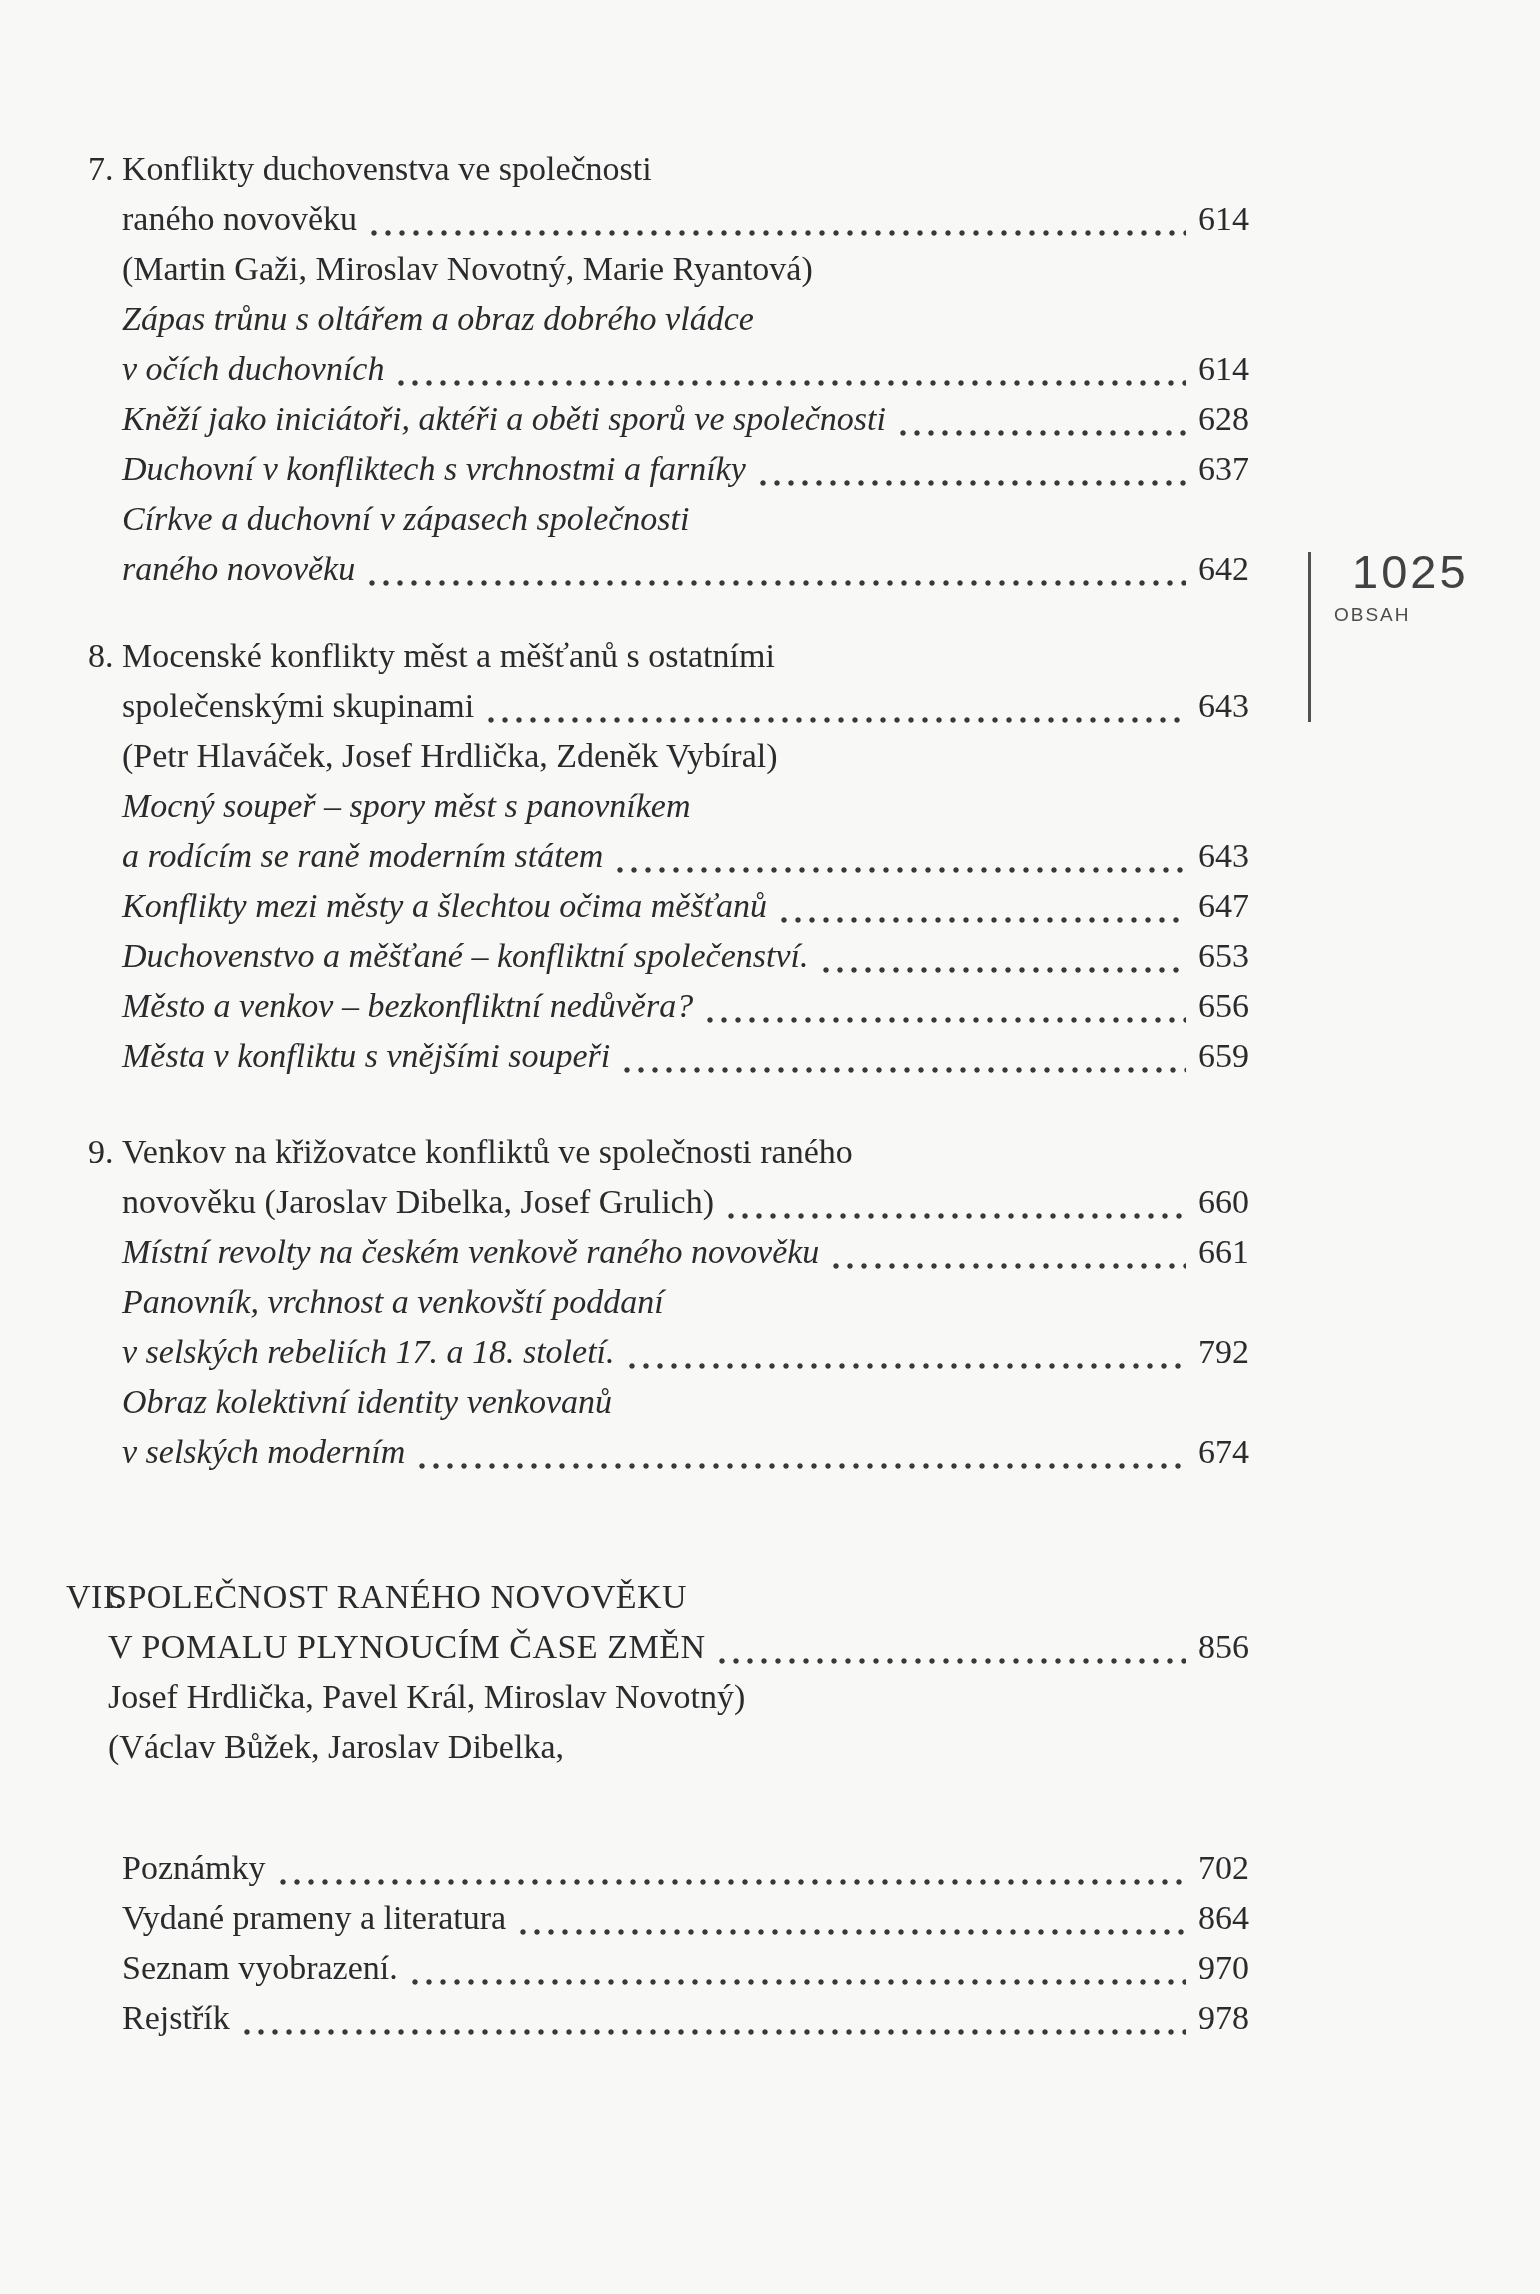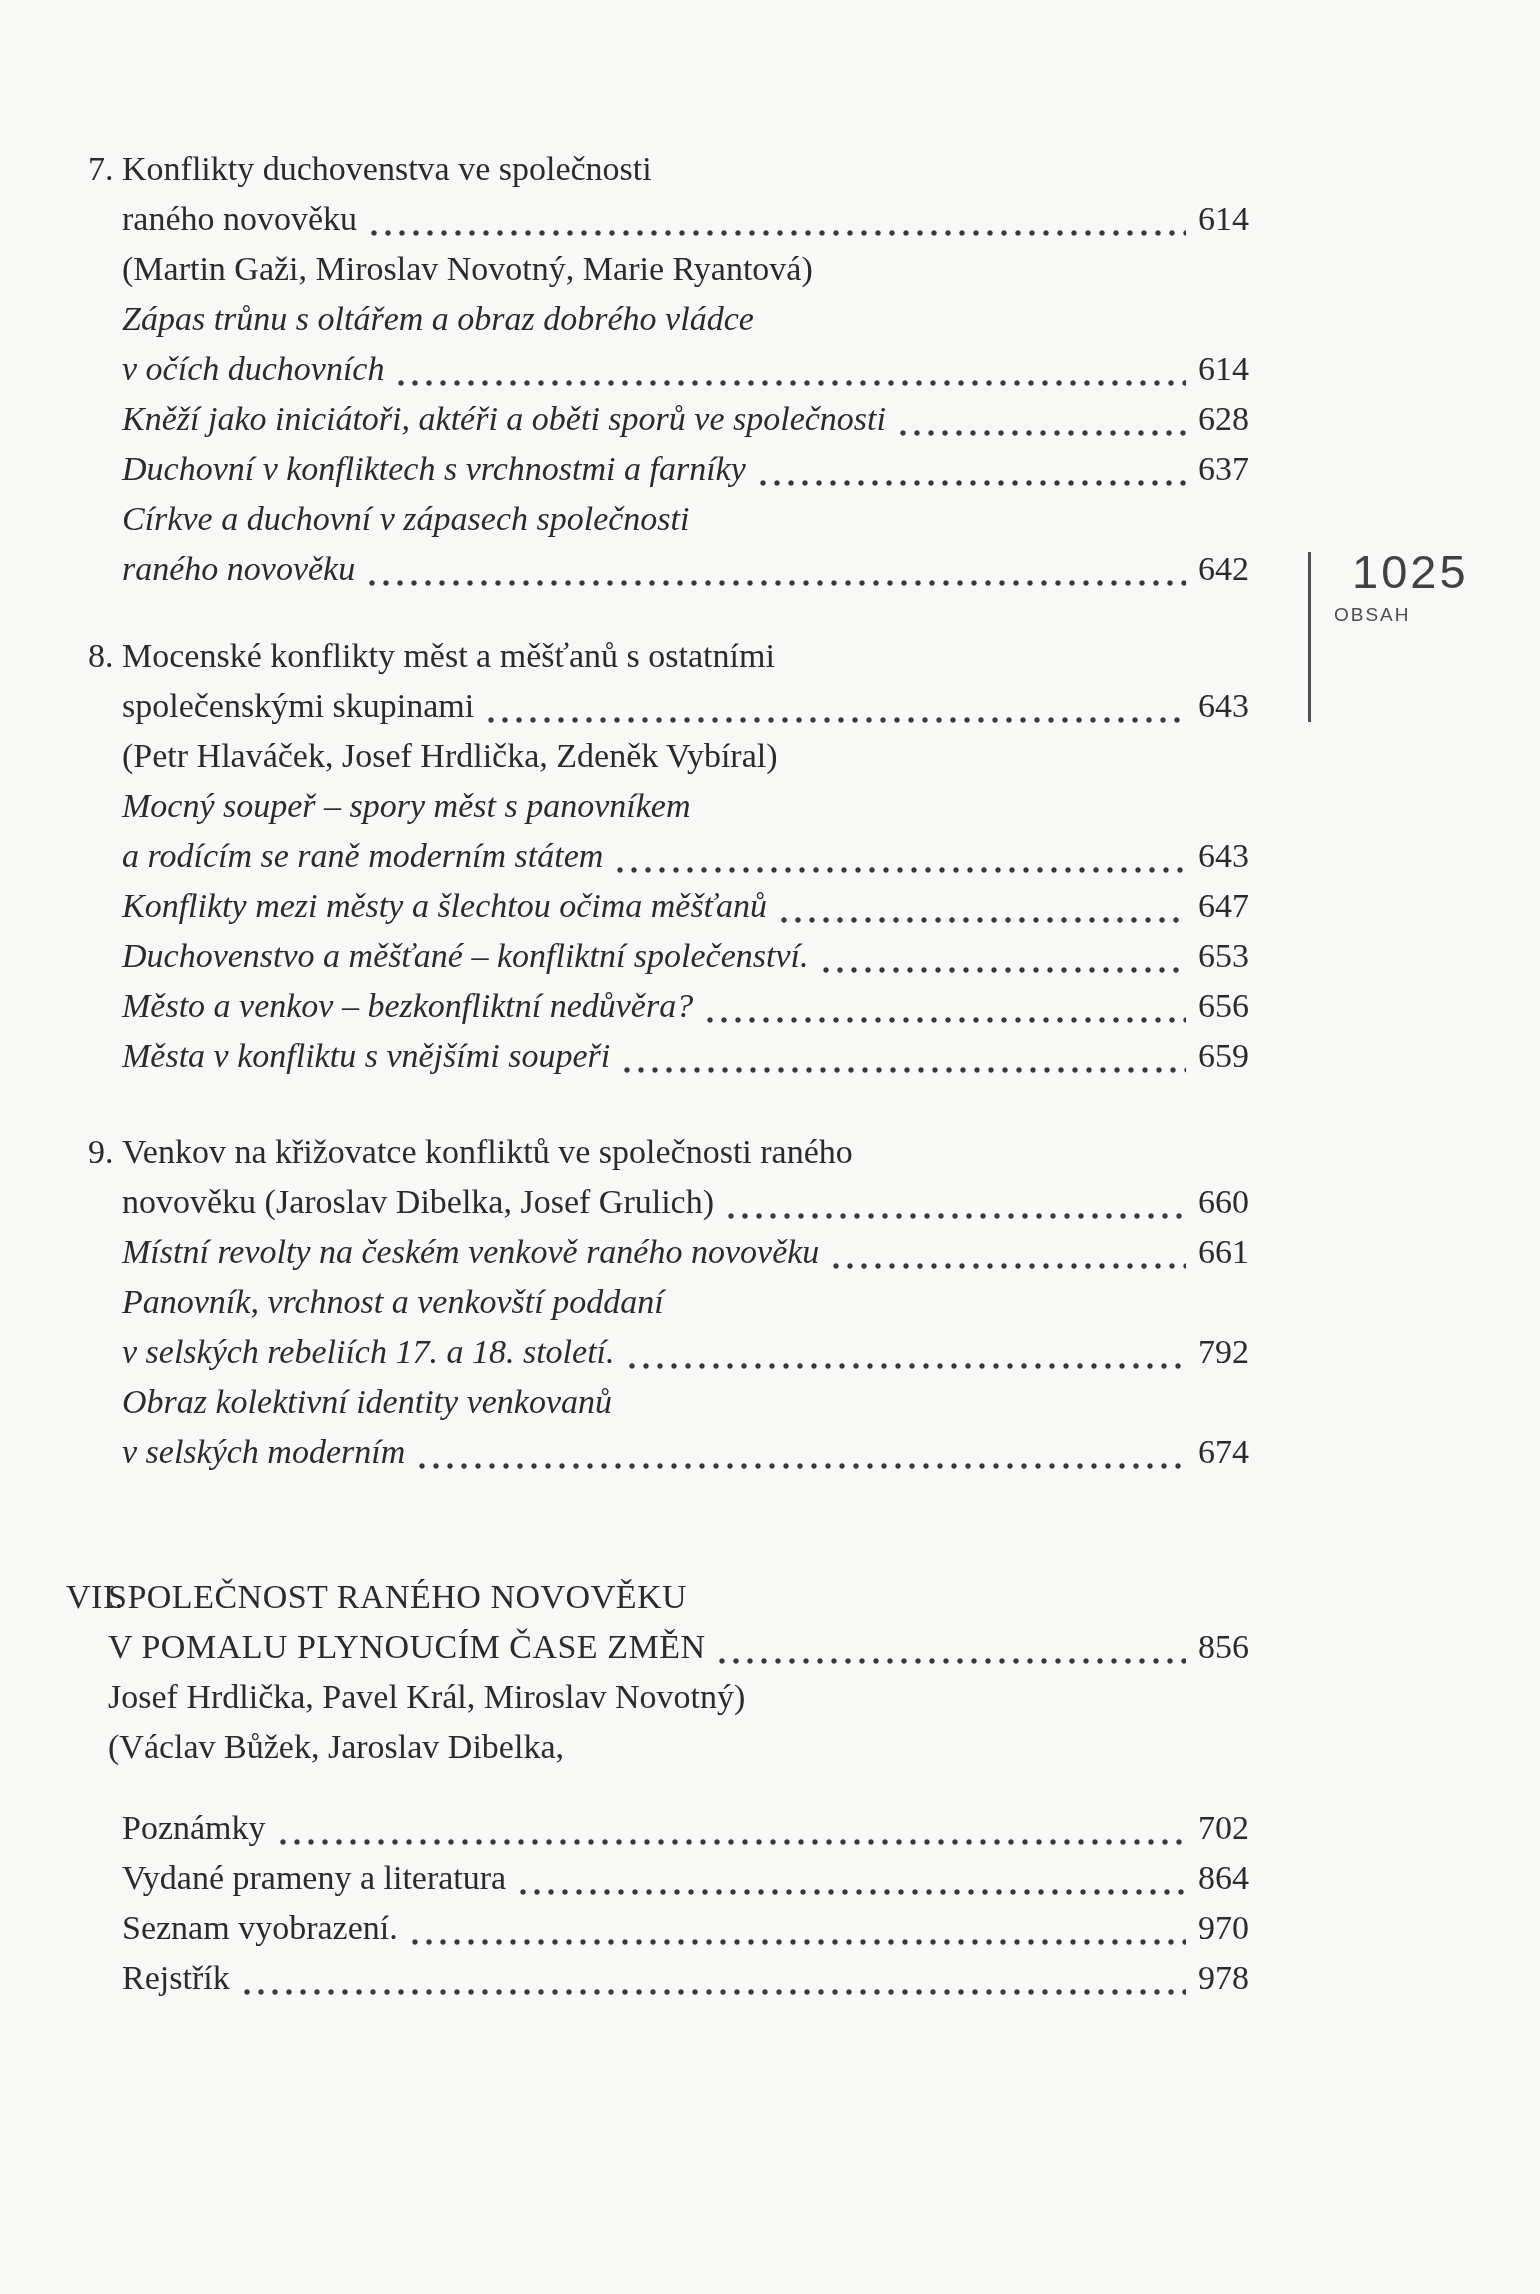--- a/index.html
+++ b/index.html
@@ -33,21 +33,21 @@
     background-size:14px 6px;
     background-repeat:repeat-x;
     background-position:left bottom;
   }
   .pg { flex:none; font-style:normal; min-width:54px; text-align:left;font-family:Liberation Serif, serif; }
   .blk-8   { margin-top:37px; }
   .blk-9   { margin-top:46px; }
   .blk-vii { margin-top:95px; margin-left:-22px; }
   .blk-vii .num { width:42px; }
   .caps .txt, .caps .num { letter-spacing:0.5px; }
-  .blk-back { margin-top:31px; }
+  .blk-back { margin-top:71px; }
 
   .m-divider {
     position:absolute;
     left:1308px; top:552px;
     width:3px; height:170px;
     background:#515153;
   }
   .m-num {
     position:absolute;
     left:1352px; top:546px;

